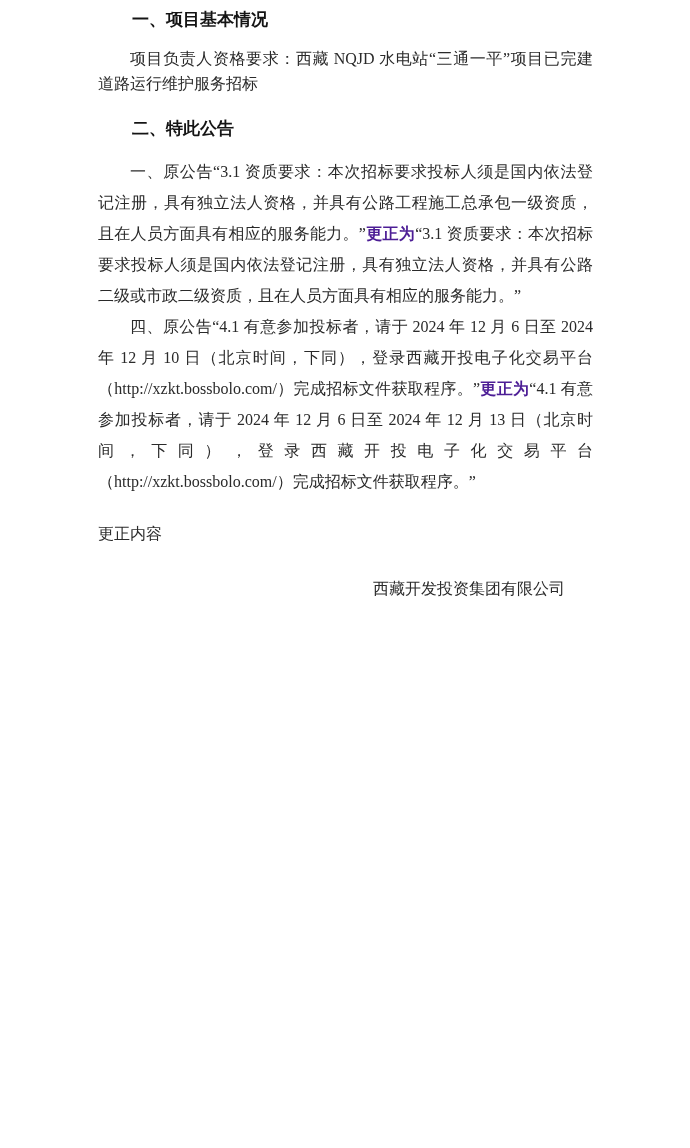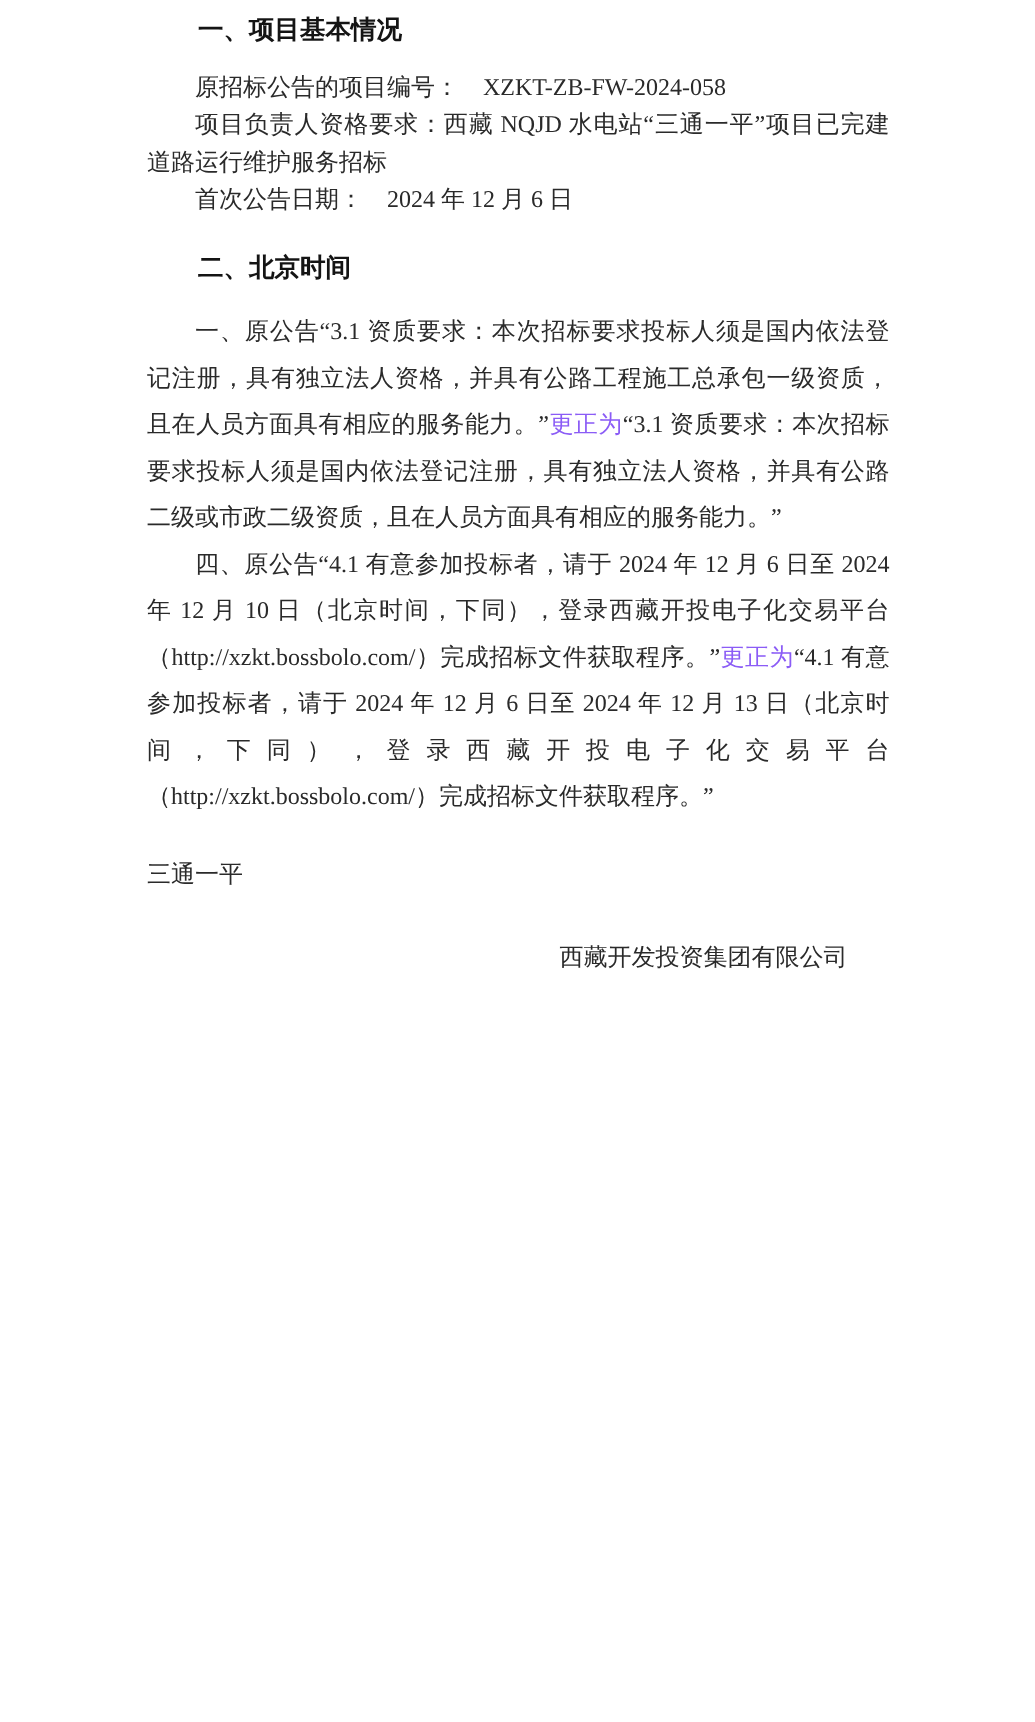--- a/index.html
+++ b/index.html
@@ -31,22 +31,22 @@
     text-align:justify;
   }
   .para{
     margin:0;
     font-size:16px;
     line-height:31px;
     text-indent:2em;
     text-align:justify;
   }
   .para .bold-seg{
-    font-weight:400;
-    color:#8b5cf6;
+    font-weight:700;
+    color:#4c1d95;
   }
   .closing-notice{
     margin:24px 0 0 0;
     font-size:16px;
     line-height:25px;
   }
   .company-line{
     margin:32px 28px 0 0;
     text-align:right;
     font-size:16px;
@@ -70,34 +70,32 @@
   }
 </style>
 </head>
 <body>
 
 <div class="page">
   <div class="content">
 
     <div class="heading heading-1">一、项目基本情况</div>
 
-    <p class="intro-line">原招标公告的项目编号：　XZKT-ZB-FW-2024-058</p>
     <p class="intro-line">项目负责人资格要求：西藏 NQJD 水电站“三通一平”项目已完建道路运行维护服务招标</p>
-    <p class="intro-line">首次公告日期：　2024 年 12 月 6 日</p>
 
-    <div class="heading heading-2">二、北京时间</div>
+    <div class="heading heading-2">二、特此公告</div>
 
     <p class="para"><span>一、原公告“3.1 资质要求：本次招标要求投标人须是国内依法登记注册，具有独立法人资格，并具有公路工程施工总承包一级资质，且在人员方面具有相应的服务能力。”</span><span class="bold-seg">更正为</span><span>“3.1 资质要求：本次招标要求投标人须是国内依法登记注册，具有独立法人资格，并具有公路二级或市政二级资质，且在人员方面具有相应的服务能力。”</span></p>
 
 
 
     <p class="para"><span>四、原公告“4.1 有意参加投标者，请于 2024 年 12 月 6 日至 2024 年 12 月 10 日（北京时间，下同），登录西藏开投电子化交易平台（http://xzkt.bossbolo.com/）完成招标文件获取程序。”</span><span class="bold-seg">更正为</span><span>“4.1 有意参加投标者，请于 2024 年 12 月 6 日至 2024 年 12 月 13 日（北京时间，下同），登录西藏开投电子化交易平台（http://xzkt.bossbolo.com/）完成招标文件获取程序。”</span></p>
 
 
-    <p class="closing-notice">三通一平</p>
+    <p class="closing-notice">更正内容</p>
 
     <p class="company-line">西藏开发投资集团有限公司</p>
 
   </div>
 
   <svg class="seal" viewBox="0 0 150 150" aria-hidden="true">
 
     <circle cx="75" cy="72" r="66" fill="none" stroke="#d3281e" stroke-width="4.5"></circle>
 
     <path d="M 25.6,100.5 A 57,57 0 1 1 124.4,100.5" fill="none" stroke="#d3281e" stroke-width="5.5" stroke-dasharray="2 2.6" opacity="0.85"></path>

